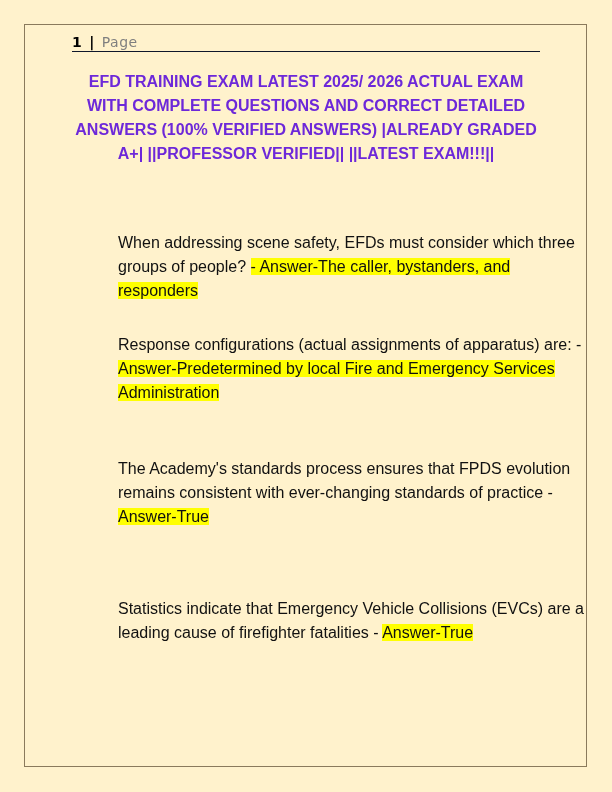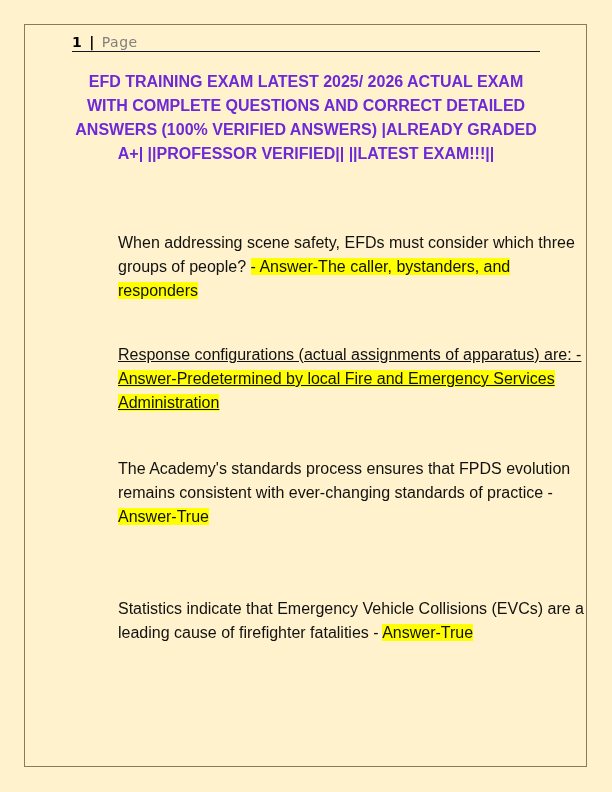--- a/index.html
+++ b/index.html
@@ -62,21 +62,21 @@
       width: 475px;
       font-size: 16px;
       line-height: 24px;
       color: #111;
       margin-left: 46px;
     }
     .hl {
       background: #ffff00;
     }
     #qa1 { top: 231px; }
-    #qa2 { top: 343px; text-decoration: underline; }
+    #qa2 { top: 333px; }
     #qa3 { top: 457px; }
     #qa4 { top: 597px; }
   </style>
 </head>
 <body>
 
 <div class="page-border"></div>
 
 <div class="page-header">
   <span class="num">1</span>

